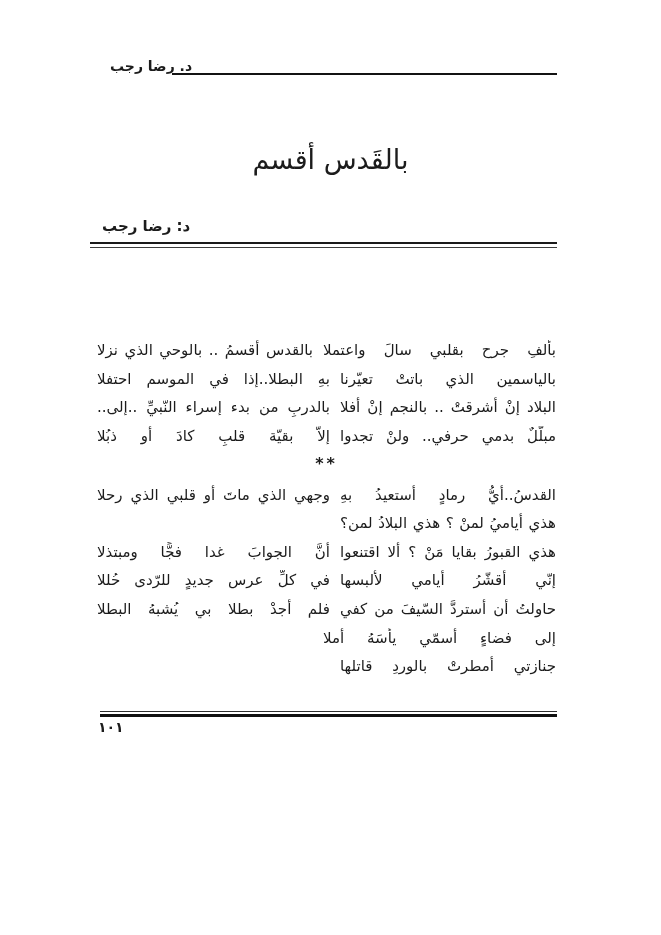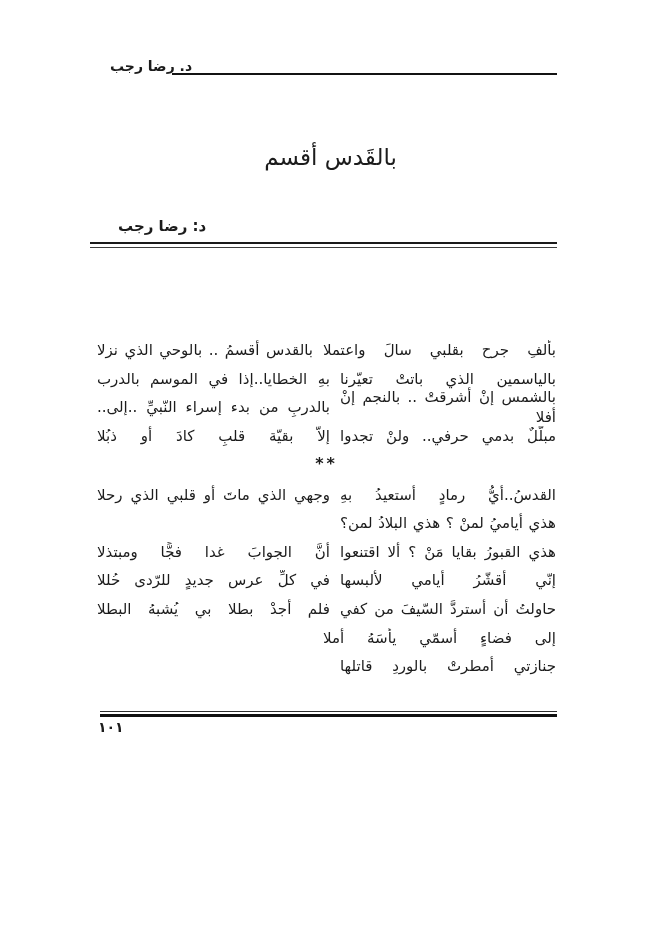--- a/index.html
+++ b/index.html
@@ -23,26 +23,26 @@
     direction: rtl; white-space: nowrap;
   }
   .header-rule {
     position: absolute; top: 73px; left: 172px;
     width: 385px; height: 2px; background: #131313;
   }
   
   .title {
     position: absolute; top: 144px; left: 0;
     width: 661px; text-align: center;
-    font-size: 23px; direction: rtl;
+    font-size: 27px; direction: rtl;
   }
   .byline {
     position: absolute; top: 217px; left: 102px;
     font-size: 15px; font-weight: bold;
-    direction: rtl; white-space: nowrap; margin-left: 16px;
+    direction: rtl; white-space: nowrap;
   }
   .byline-rule {
     position: absolute; top: 242px; left: 90px;
     width: 467px; height: 6px;
     border-top: 2px solid #1a1a1a;
     border-bottom: 1px solid #3c3c3c;
     box-sizing: border-box;
   }
   
   .poem {
@@ -96,24 +96,24 @@
   <div class="byline-rule"></div>
 
   <div class="poem">
 
     <div class="verse-row">
       <span class="hemi hemi-l">بألفِ جرح بقلبي سالَ واعتملا</span>
       <span class="hemi hemi-r">بالقدس أقسمُ .. بالوحي الذي نزلا</span>
     </div>
     <div class="verse-row">
       <span class="hemi hemi-r">بالياسمين الذي باتتْ تعيّرنا</span>
-      <span class="hemi hemi-l">بهِ الخطايا..إذا في الموسم بالدرب</span>
+      <span class="hemi hemi-l">بهِ البطلا..إذا في الموسم احتفلا</span>
     </div>
     <div class="verse-row">
-      <span class="hemi hemi-r">بالشمس إنْ أشرقتْ .. بالنجم إنْ أفلا</span>
+      <span class="hemi hemi-r">البلاد إنْ أشرقتْ .. بالنجم إنْ أفلا</span>
       <span class="hemi hemi-l">بالدربِ من بدء إسراء النّبيِّ ..إلى..</span>
     </div>
     <div class="verse-row">
       <span class="hemi hemi-r">مبلّلٌ بدمي حرفي.. ولنْ تجدوا</span>
       <span class="hemi hemi-l">إلاّ بقيّة قلبِ كادَ أو ذبُلا</span>
     </div>
 
     <div class="separator-row">**</div>
 
     <div class="verse-row">

